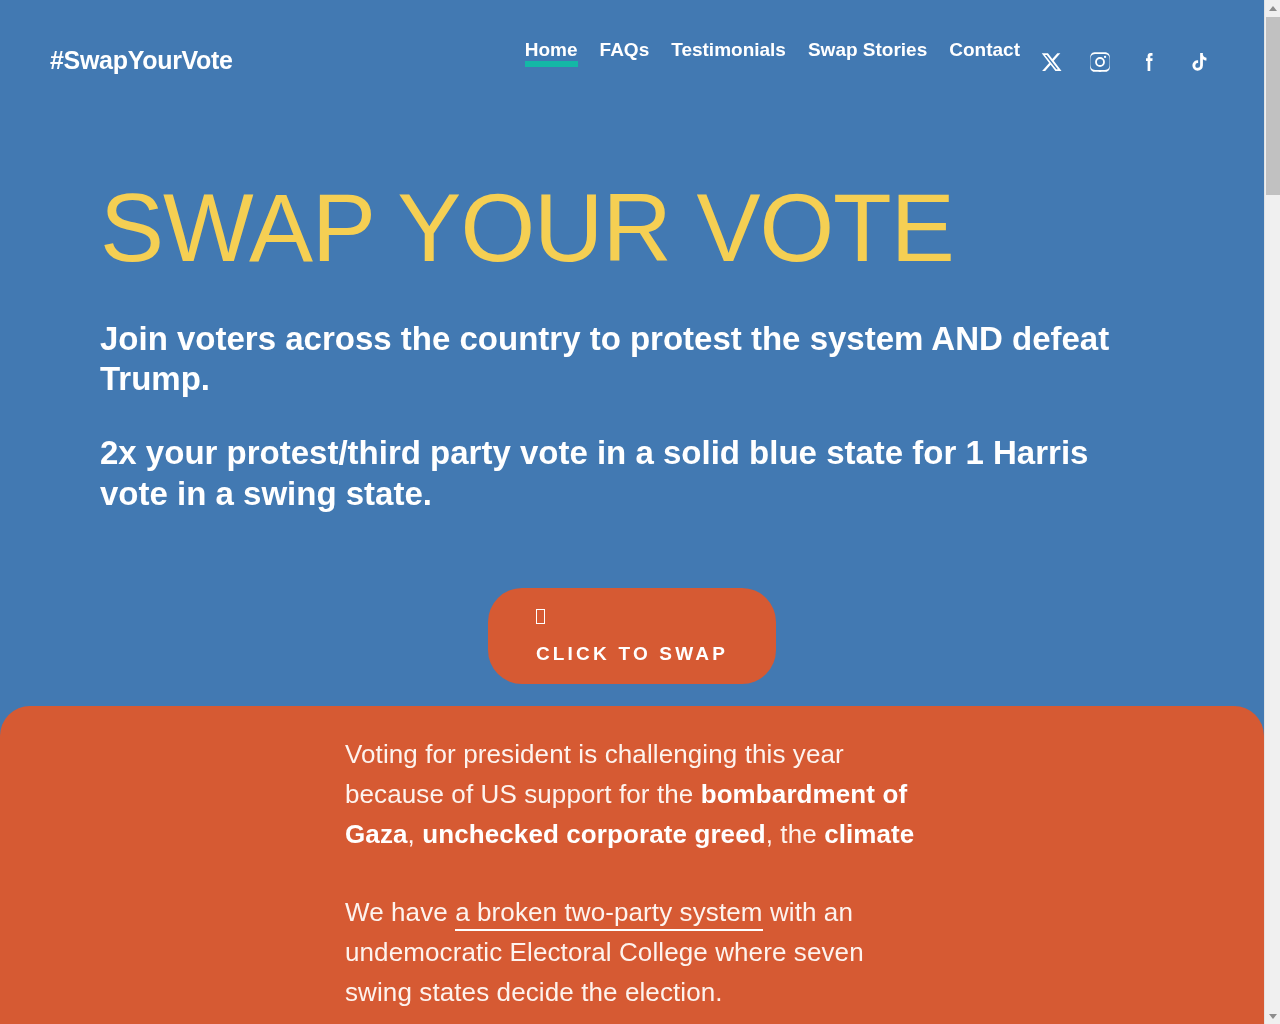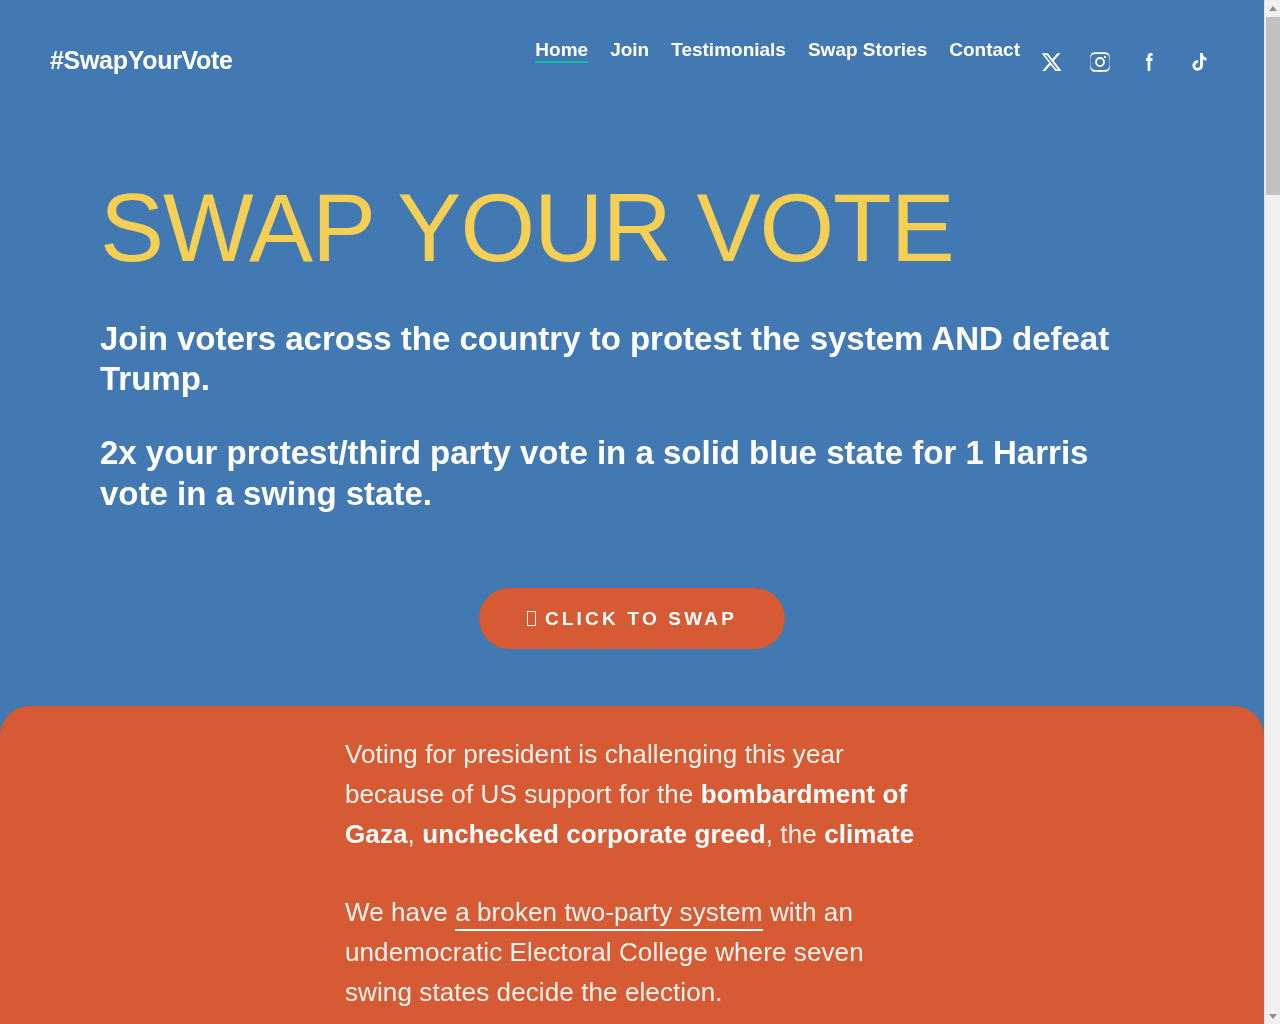--- a/index.html
+++ b/index.html
@@ -73,21 +73,21 @@
     color: #ffffff;
     font-size: 19px;
     font-weight: bold;
     white-space: nowrap;
     margin-left: 22px;
     text-decoration: none;
     cursor: pointer;
   }
   .nav-item.first { margin-left: 0; float: left; }
   .nav-item.active {
-    border-bottom: 2px solid #14b8a6;
+    border-bottom: 6px solid #14b8a6;
     padding-bottom: 1px;
   }
   .tofu {
     display: inline-block;
     width: 9px;
     height: 15px;
     border: 1px solid #ffffff;
     vertical-align: -2px;
     margin-right: 5px;
     background: transparent;
@@ -149,23 +149,23 @@
     border: none;
     border-radius: 34px;
     padding: 21px 48px;
     font-family: "Liberation Sans", sans-serif;
     font-size: 19px;
     font-weight: bold;
     letter-spacing: 3.2px;
     text-transform: uppercase;
     cursor: pointer;
     display: flex;
-    align-items: center;
-    gap: 4px;
+    gap: 20px;
     line-height: 1;
+    flex-direction: column;
   }
 
   
   .orange-section {
     position: relative;
     width: 1264px;
     min-height: 330px;
     background: #d65a33;
     border-top-left-radius: 30px;
     border-top-right-radius: 30px;
@@ -238,21 +238,21 @@
 <div id="page">
   <div id="viewport">
 
     <section class="hero">
 
       <header class="site-header">
 
         <div class="brand">#SwapYourVote</div>
 
         <nav class="nav-wrap">
-          <span class="nav-item active">Home</span><span class="nav-item">Join</span><span class="nav-item">Testimonials</span><span class="nav-item">Swap Stories</span><span class="nav-item">Contact</span>
+          <span class="nav-item active">Home</span><span class="nav-item">FAQs</span><span class="nav-item">Testimonials</span><span class="nav-item">Swap Stories</span><span class="nav-item">Contact</span>
         </nav>
 
         <div class="socials">
           <a class="social-icon">
             <svg viewBox="0 0 24 24" width="22" height="22" aria-hidden="true">
               <path d="M18.9 2.5h3.3l-7.2 8.2 8.5 11.2h-6.7l-5.2-6.8-6 6.8H2.3l7.7-8.8L1.9 2.5h6.8l4.7 6.2 5.5-6.2zm-1.2 17.5h1.8L7.4 4.3H5.4l12.3 15.7z"></path>
             </svg>
           </a>
           <a class="social-icon">
             <svg viewBox="0 0 24 24" width="24" height="24" aria-hidden="true">

